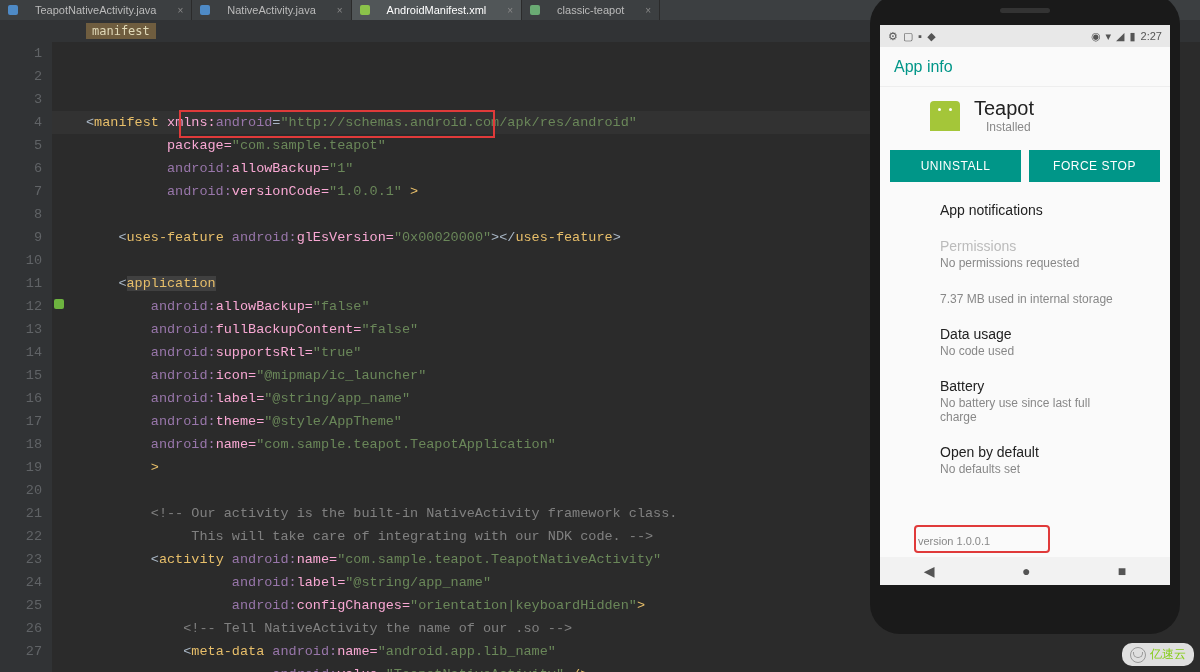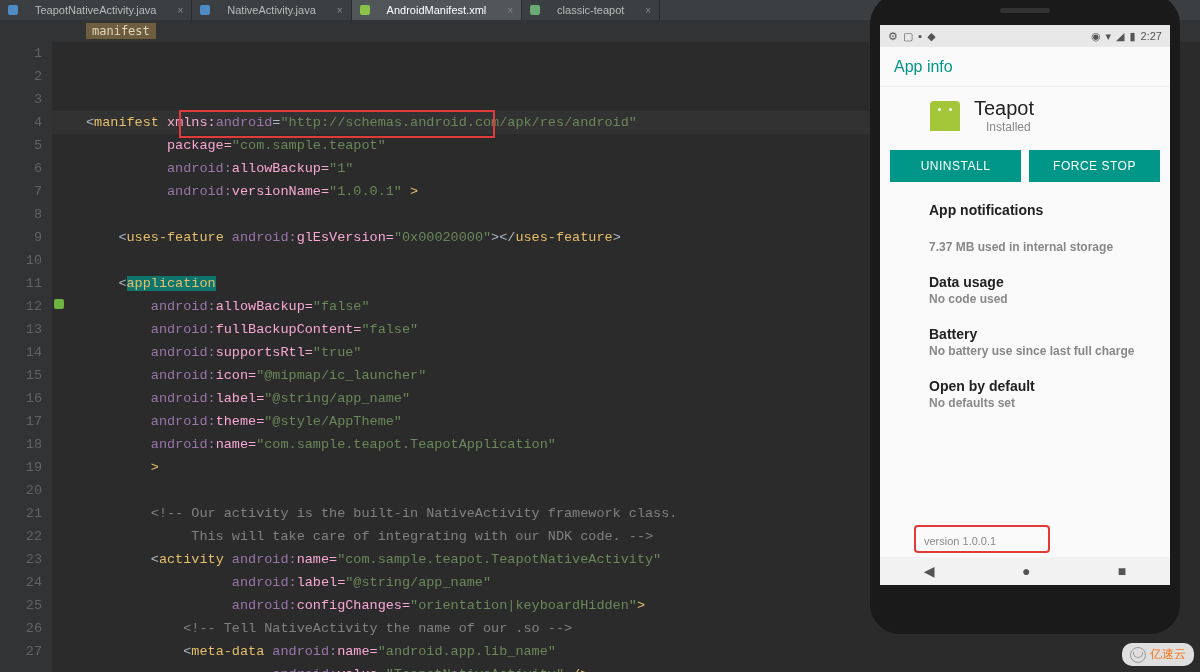--- a/index.html
+++ b/index.html
@@ -72,21 +72,21 @@
   white-space: pre;
   color: #a9b7c6;
   position: relative;
 }
 .c-tag { color: #e8bf6a; }
 .c-attr-ns { color: #9876aa; }
 .c-attr { color: #f9a8d4; }
 .c-str { color: #6a8759; }
 .c-cmt { color: #808080; }
 .c-op { color: #a9b7c6; }
-.hl-attr { background: #0f766e; }
+.hl-attr { background: #404040; }
 
 .redbox1 {
   position: absolute;
   left: 127px; top: 68px;
   width: 316px; height: 28px;
   border: 2px solid #e03a3a;
   pointer-events: none;
 }
 .caret-line {
   position: absolute;
@@ -152,55 +152,55 @@
 .btnrow {
   display: flex; gap: 8px; padding: 6px 10px;
 }
 .btnrow button {
   flex: 1; height: 32px;
   background: #009688; color: #fff; border: none;
   font-size: 12px; font-weight: 500; letter-spacing: 0.5px;
   cursor: pointer;
 }
 
-.settings { padding: 4px 5px; font-weight: bold; }
+.settings { padding: 4px 16px; }
 .srow {
   padding: 10px 24px 10px 44px;
 }
 .srow.disabled .st { color: #bbb; }
 .st { font-size: 14px; color: #222; }
 .ss { font-size: 12px; color: #888; margin-top: 2px; }
 
 .redbox2 {
   position: absolute;
   left: 34px; bottom: 32px;
   width: 136px; height: 28px;
   border: 2px solid #e03a3a;
   border-radius: 4px;
 }
 .ver {
   position: absolute;
-  left: 44px; bottom: 38px;
+  left: 38px; bottom: 38px;
   font-size: 11px; color: #888;
 }
 
 .navbar {
   position: absolute; bottom: 0; left: 0; right: 0;
   height: 28px; background: #f2f2f2;
   display: flex; justify-content: space-around; align-items: center;
 }
 .navbtn { color: #555; font-size: 14px; }
 
 
 .wm {
   position: absolute;
   right: 6px; bottom: 6px;
   background: rgba(255,255,255,0.85);
   padding: 3px 8px; border-radius: 10px;
-  font-size: 12px; color: #f97316;
+  font-size: 12px; color: #84cc16;
   display: flex; align-items: center; gap: 4px;
 }
 .wm-ico {
   width: 16px; height: 16px; border: 1.5px solid #999;
   border-radius: 50%; position: relative;
 }
 .wm-ico::before {
   content: ""; position: absolute; width: 8px; height: 5px;
   border: 1.5px solid #999; border-top: none; border-radius: 0 0 8px 8px;
   left: 2px; top: 4px;
@@ -265,21 +265,21 @@
     <div>25</div>
     <div>26</div>
     <div>27</div>
   </div>
   <div class="code">
 <div class="caret-line"></div>
 <div class="redbox1"></div>
 <span class="c-op">&lt;</span><span class="c-tag">manifest</span> <span class="c-attr">xmlns:</span><span class="c-attr-ns">android</span><span class="c-op">=</span><span class="c-str">"http://schemas.android.com/apk/res/android"</span>
           <span class="c-attr">package=</span><span class="c-str">"com.sample.teapot"</span>
           <span class="c-attr-ns">android:</span><span class="c-attr">allowBackup=</span><span class="c-str">"1"</span>
-          <span class="c-attr-ns">android:</span><span class="c-attr">versionName=</span><span class="c-str">"1.0.0.1"</span><span class="c-tag"> &gt;</span>
+          <span class="c-attr-ns">android:</span><span class="c-attr">versionCode=</span><span class="c-str">"1.0.0.1"</span><span class="c-tag"> &gt;</span>
 
     <span class="c-op">&lt;</span><span class="c-tag">uses-feature</span> <span class="c-attr-ns">android:</span><span class="c-attr">glEsVersion=</span><span class="c-str">"0x00020000"</span><span class="c-op">&gt;&lt;/</span><span class="c-tag">uses-feature</span><span class="c-op">&gt;</span>
 
     <span class="c-op">&lt;</span><span class="c-tag hl-attr">application</span>
         <span class="c-attr-ns">android:</span><span class="c-attr">allowBackup=</span><span class="c-str">"false"</span>
         <span class="c-attr-ns">android:</span><span class="c-attr">fullBackupContent=</span><span class="c-str">"false"</span>
         <span class="c-attr-ns">android:</span><span class="c-attr">supportsRtl=</span><span class="c-str">"true"</span>
         <span class="c-attr-ns">android:</span><span class="c-attr">icon=</span><span class="c-str">"@mipmap/ic_launcher"</span>
         <span class="c-attr-ns">android:</span><span class="c-attr">label=</span><span class="c-str">"@string/app_name"</span>
         <span class="c-attr-ns">android:</span><span class="c-attr">theme=</span><span class="c-str">"@style/AppTheme"</span>
@@ -329,20 +329,24 @@
       </div>
     </div>
     <div class="btnrow">
       <button>UNINSTALL</button>
       <button>FORCE STOP</button>
     </div>
     <div class="settings">
       <div class="srow">
         <div class="st">App notifications</div>
       </div>
+      <div class="srow disabled">
+        <div class="st">Permissions</div>
+        <div class="ss">No permissions requested</div>
+      </div>
       <div class="srow">
         <div class="ss">7.37 MB used in internal storage</div>
       </div>
       <div class="srow">
         <div class="st">Data usage</div>
         <div class="ss">No code used</div>
       </div>
       <div class="srow">
         <div class="st">Battery</div>
         <div class="ss">No battery use since last full charge</div>

